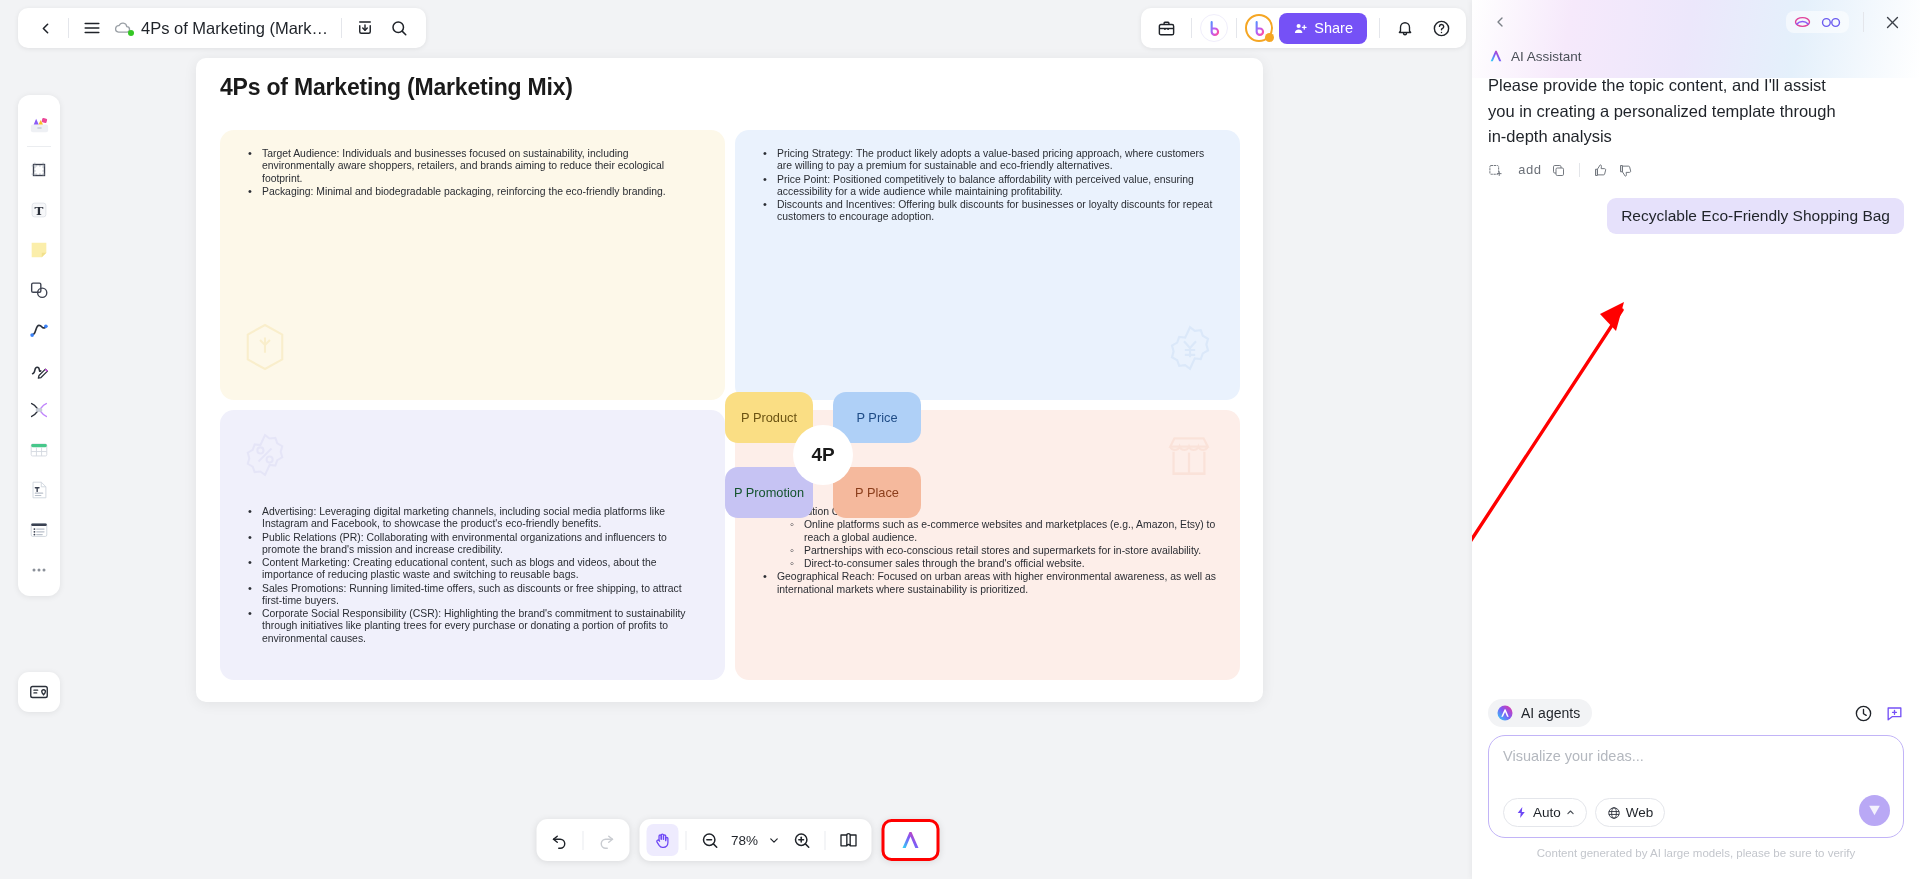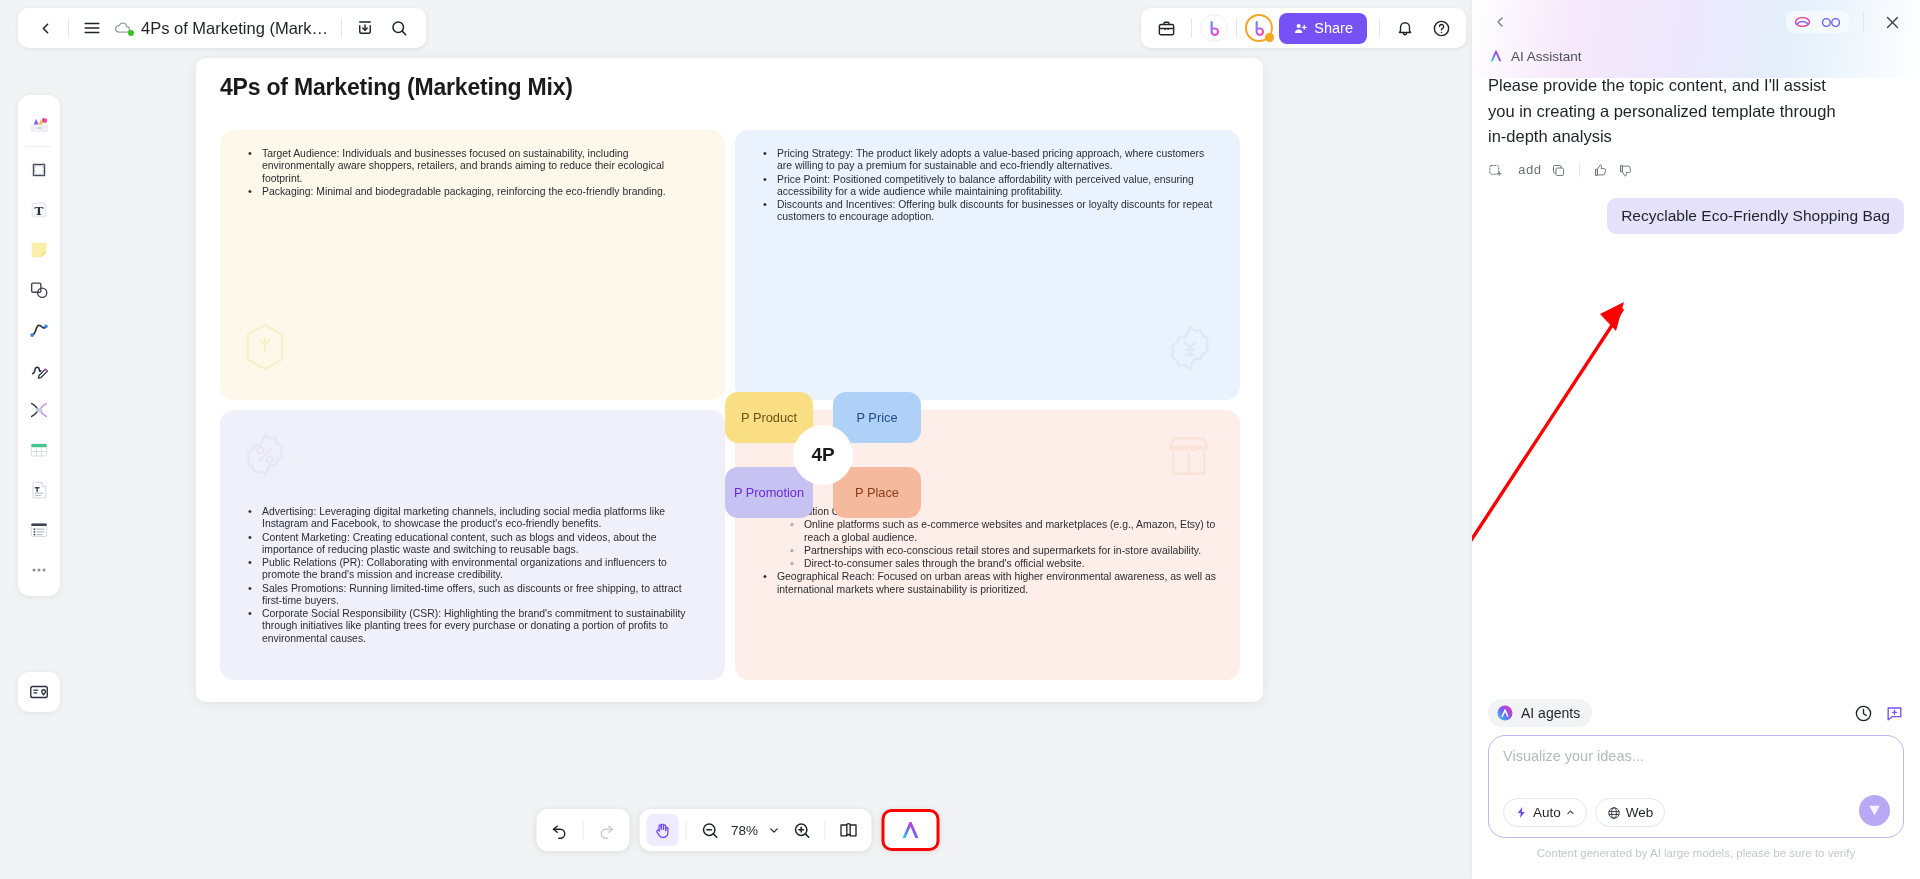--- a/index.html
+++ b/index.html
@@ -146,34 +146,34 @@
 
   
   .pill {
     position: absolute; z-index: 4;
     width: 88px; height: 51px; border-radius: 13px;
     display: flex; align-items: center; justify-content: center;
     font-size: 12.8px; font-weight: 500;
   }
   .pill.product   { background: #fade84; color: #6b5312; left: 529px; top: 334px; border-bottom-right-radius: 4px; }
   .pill.price     { background: #afd0f7; color: #1f4c86; left: 637px; top: 334px; border-bottom-left-radius: 4px; }
-  .pill.promotion { background: #c6c3f3; color: #6d28d9; left: 529px; top: 409px; border-top-right-radius: 4px; }
+  .pill.promotion { background: #c6c3f3; color: #14532d; left: 529px; top: 409px; border-top-right-radius: 4px; }
   .pill.place     { background: #f5b99d; color: #8a3d1b; left: 637px; top: 409px; border-top-left-radius: 4px; }
   .center-hub {
     position: absolute; z-index: 5; left: 597px; top: 367px;
     width: 60px; height: 60px; border-radius: 50%;
     background: #fff;
     display: flex; align-items: center; justify-content: center;
     font-size: 19px; font-weight: 700; color: #1a1a1a;
   }
 
   
   .bottombar {
     position: absolute; left: 50%; transform: translateX(-50%);
-    bottom: 28px; display: flex; align-items: center; gap: 10px;
+    bottom: 18px; display: flex; align-items: center; gap: 10px;
     margin-left: -6px;
   }
   .bb-group {
     height: 42px; background: #fff; border-radius: 11px;
     box-shadow: 0 1px 7px rgba(0,0,0,.1);
     display: flex; align-items: center; padding: 0 7px; gap: 2px;
   }
   .bb-btn {
     width: 32px; height: 32px; border-radius: 7px; cursor: pointer;
     display: flex; align-items: center; justify-content: center; color: #1f2329;
@@ -504,22 +504,22 @@
           <div class="wm bl">
             <svg width="46" height="46" viewBox="0 0 24 24" fill="none" stroke="#cfcdef" stroke-width="1.1">
                 <path d="M12 1.6l2.4 1.8 3-.3 1 2.8 2.6 1.5-.8 2.9.8 2.9-2.6 1.5-1 2.8-3-.3L12 22.4l-2.4-1.8-3 .3-1-2.8L3 16.6l.8-2.9L3 10.8l2.6-1.5 1-2.8 3 .3z"></path>
                 <circle cx="9.6" cy="9.6" r="1.6"></circle>
                 <circle cx="14.4" cy="14.4" r="1.6"></circle>
                 <path d="M15.4 8.6l-6.8 6.8"></path>
               </svg>
           </div>
           <ul style="margin-top:78px">
             <li>Advertising: Leveraging digital marketing channels, including social media platforms like Instagram and Facebook, to showcase the product's eco-friendly benefits.</li>
+            <li>Public Relations (PR): Collaborating with environmental organizations and influencers to promote the brand's mission and increase credibility.</li>
             <li>Content Marketing: Creating educational content, such as blogs and videos, about the importance of reducing plastic waste and switching to reusable bags.</li>
-            <li>Public Relations (PR): Collaborating with environmental organizations and influencers to promote the brand's mission and increase credibility.</li>
             <li>Sales Promotions: Running limited-time offers, such as discounts or free shipping, to attract first-time buyers.</li>
             <li>Corporate Social Responsibility (CSR): Highlighting the brand's commitment to sustainability through initiatives like planting trees for every purchase or donating a portion of profits to environmental causes.</li>
           </ul>
         </div>
 
         <div class="quad place">
           <div class="wm br">
             <svg width="50" height="46" viewBox="0 0 24 22" fill="none" stroke="#f5c9b6" stroke-width="1.1">
                 <path d="M3 7l2-4h14l2 4z"></path>
                 <path d="M3 7a2.4 2.4 0 0 0 4.5 0 2.4 2.4 0 0 0 4.5 0 2.4 2.4 0 0 0 4.5 0 2.4 2.4 0 0 0 4.5 0"></path>

